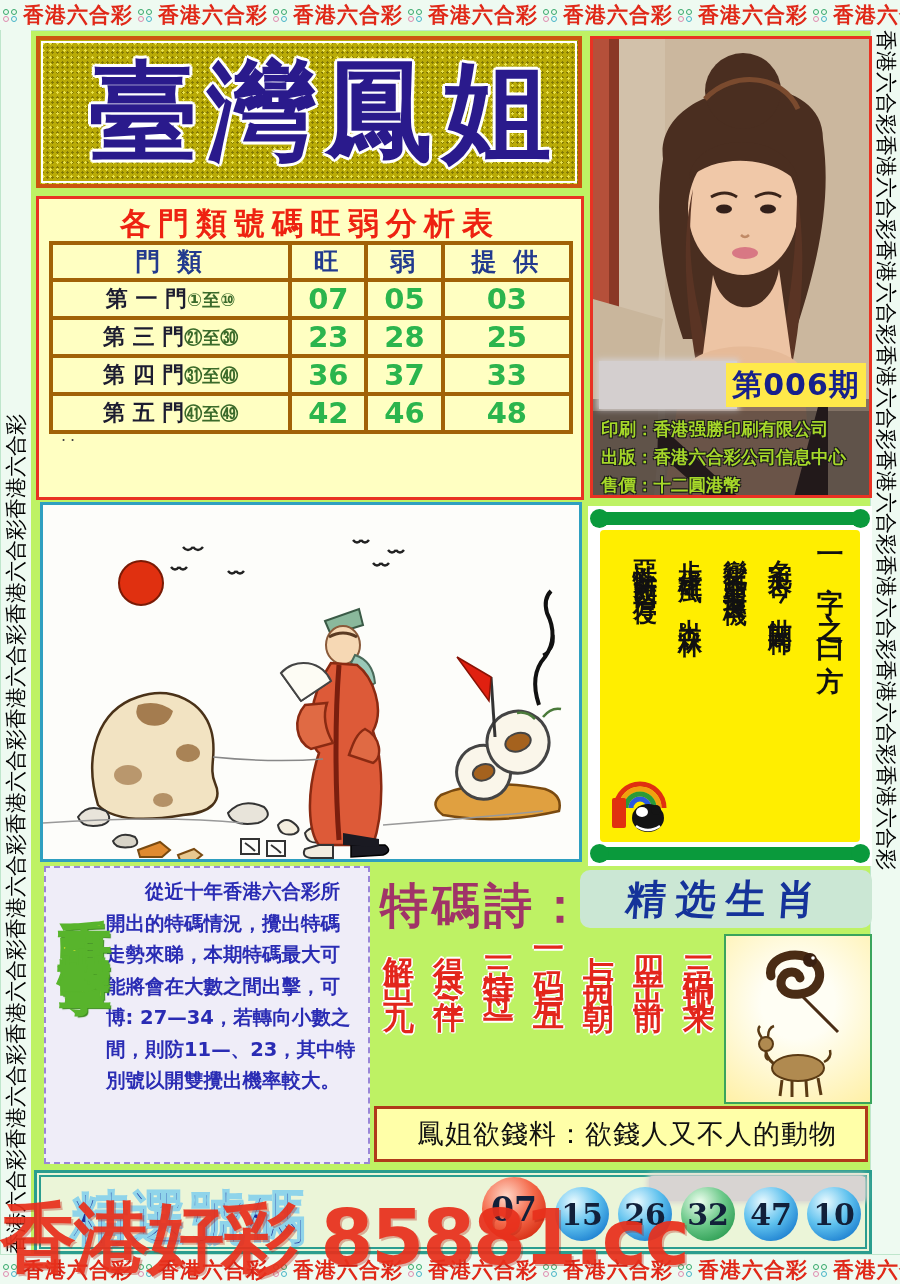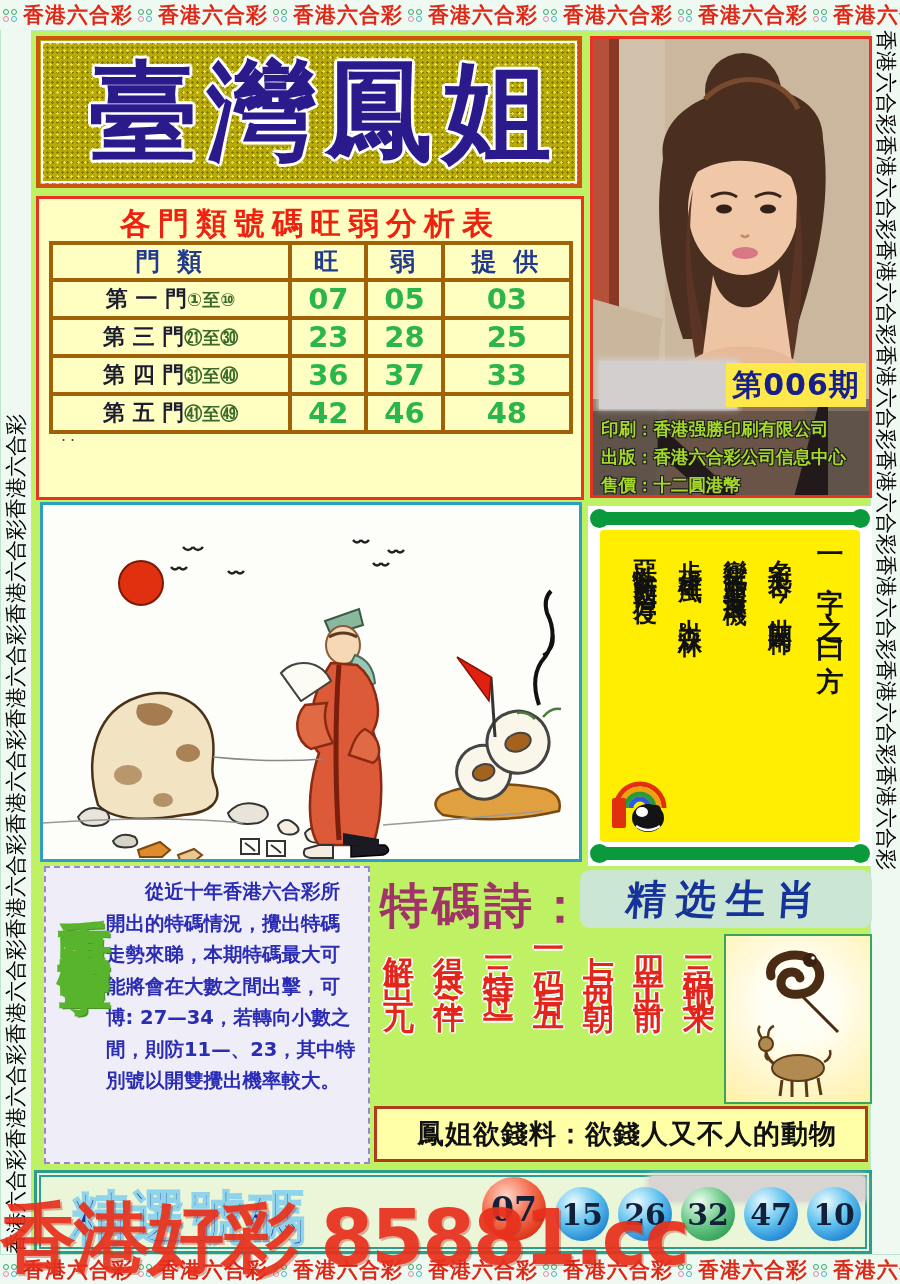--- a/index.html
+++ b/index.html
@@ -96,21 +96,21 @@
   #zodiac-label{position:absolute;left:580px;top:870px;width:292px;height:58px;background:#cbe7d4;border-radius:10px;
     display:flex;align-items:center;justify-content:center;}
   #zodiac-label .t{font-family:"DejaVu Serif","Liberation Serif",serif;font-size:40px;font-weight:bold;
     color:#15339a;letter-spacing:10px;transform:skewX(-4deg);}
   #zodiac-box{position:absolute;left:724px;top:934px;width:148px;height:170px;box-sizing:border-box;
     border:2px solid #3aa45c;background:radial-gradient(circle at 50% 40%,#fffef4 30%,#fff0a6);}
 
   
   #money-line{position:absolute;left:374px;top:1106px;width:494px;height:56px;box-sizing:border-box;
     background:#ffffa8;border:3px solid #b03a1a;display:flex;align-items:center;justify-content:center;}
-  #money-line .t{color:#111;font-weight:bold;font-size:27px;letter-spacing:1px;white-space:nowrap;margin-left:12px;}
+  #money-line .t{color:#111;font-weight:normal;font-size:27px;letter-spacing:1px;white-space:nowrap;margin-left:12px;}
 
   
   #picks-box{position:absolute;left:34px;top:1170px;width:838px;height:84px;box-sizing:border-box;
     background:#ebf5d8;border:3px solid #2a9d8f;box-shadow:inset 0 0 0 2px #ebf5d8,inset 0 0 0 4px #2a9d8f;}
   #picks-label{position:absolute;left:34px;top:8px;font-size:57px;font-weight:bold;color:#1c2f9c;letter-spacing:2px;
     -webkit-text-stroke:1.5px #8fd4ea;transform:scaleY(1.02);}
   #picks-censor{position:absolute;left:612px;top:3px;width:216px;height:25px;background:#d8d4d2;border-radius:4px;
     box-shadow:0 0 5px 2px #d8d4d2;}
   #balls{position:absolute;right:8px;top:14px;display:flex;align-items:center;gap:9px;}
   .ball{width:54px;height:54px;border-radius:50%;display:flex;align-items:center;justify-content:center;

